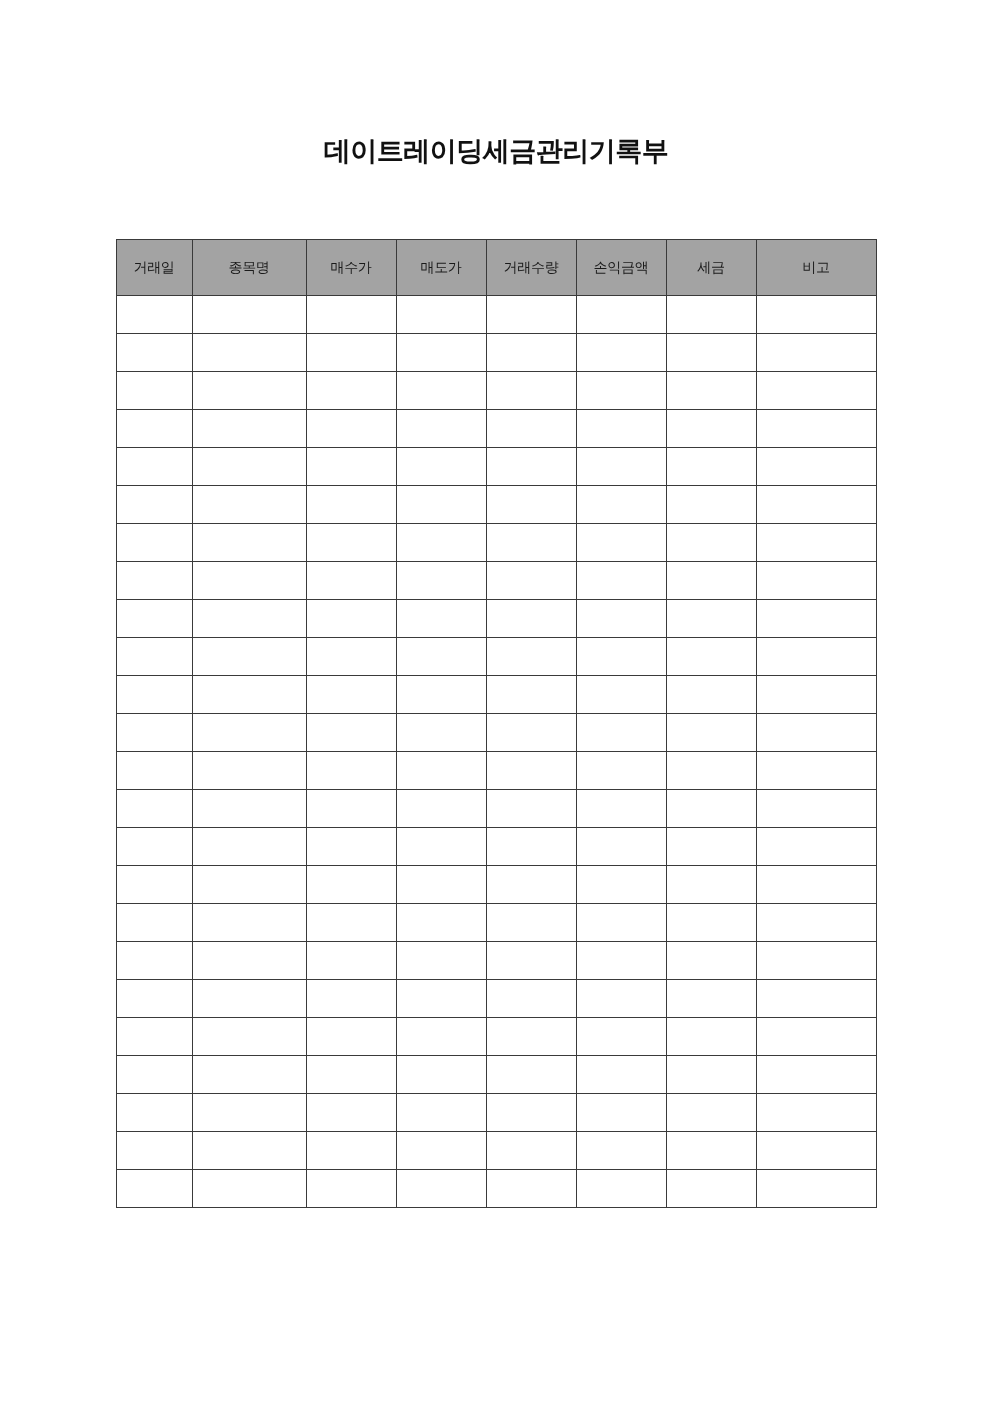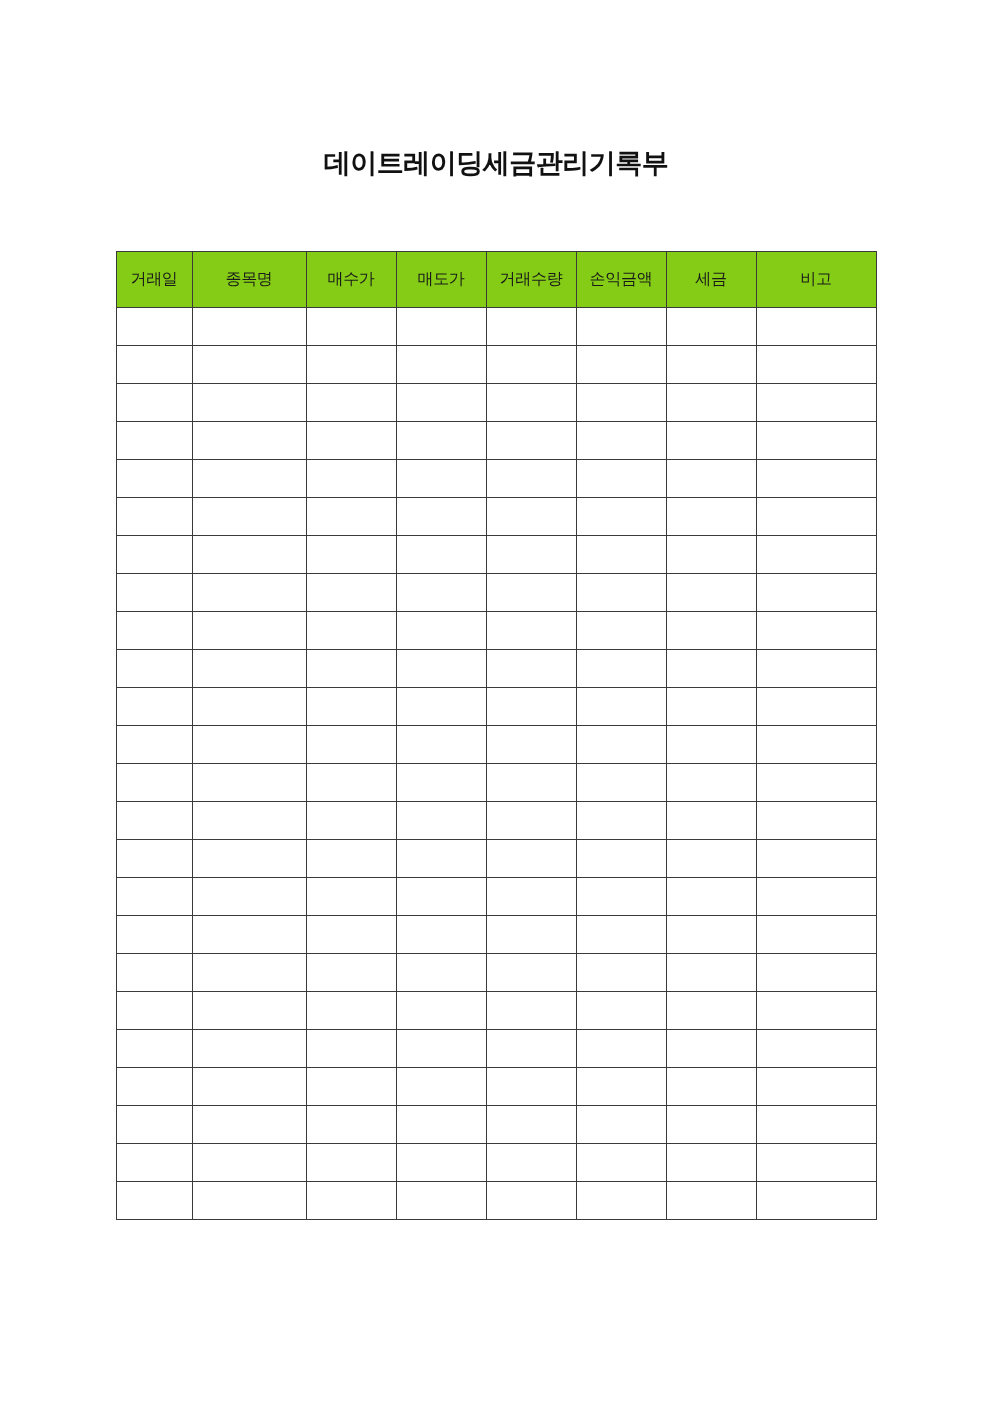--- a/index.html
+++ b/index.html
@@ -12,21 +12,21 @@
     height: 1403px;
     font-family: "Liberation Sans", sans-serif;
     color: #1a1a1a;
     position: relative;
     overflow: hidden;
   }
   .page {
     width: 992px;
     height: 1095px;
     box-sizing: border-box;
-    padding: 12px;
+    padding: 0;
     position: relative;
   }
   .doc-title {
     text-align: center;
     font-size: 27px;
     font-weight: bold;
     letter-spacing: -0.5px;
     color: #111111;
     margin: 0;
     padding-top: 135px;
@@ -47,23 +47,23 @@
   table.record-table td {
     border: 1px solid #3a3a3a;
     height: 37px;
     padding: 0;
     text-align: center;
     vertical-align: middle;
     font-weight: normal;
     color: #1a1a1a;
   }
   table.record-table thead th {
-    background: #84cc16;
+    background: #a3a3a3;
     height: 55px;
-    font-size: 16px;
+    font-size: 14px;
     letter-spacing: -0.3px;
   }
   table.record-table tbody td {
     background: #ffffff;
   }
   
   col.c0 { width: 76px; }
   col.c1 { width: 114px; }
   col.c2 { width: 90px; }
   col.c3 { width: 90px; }

